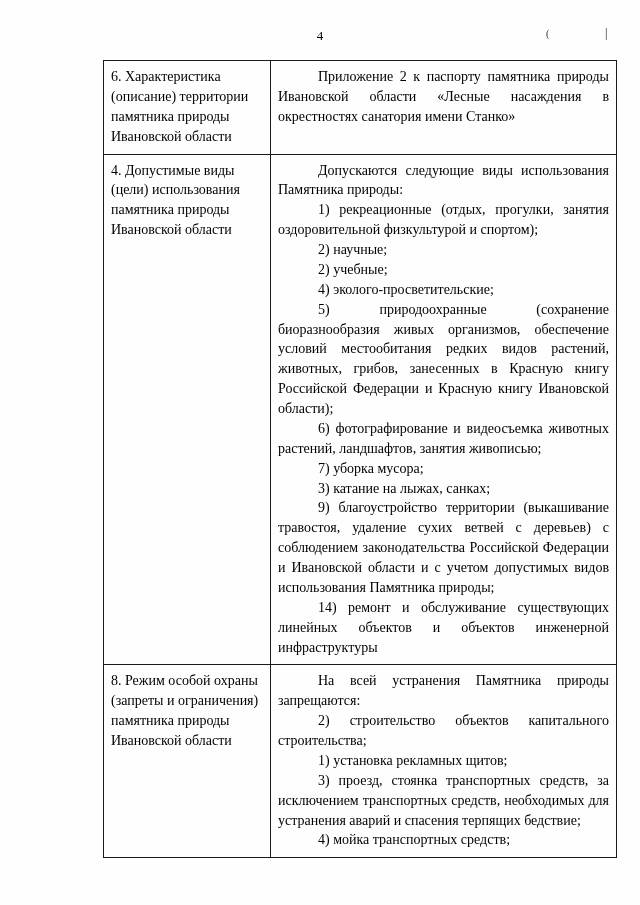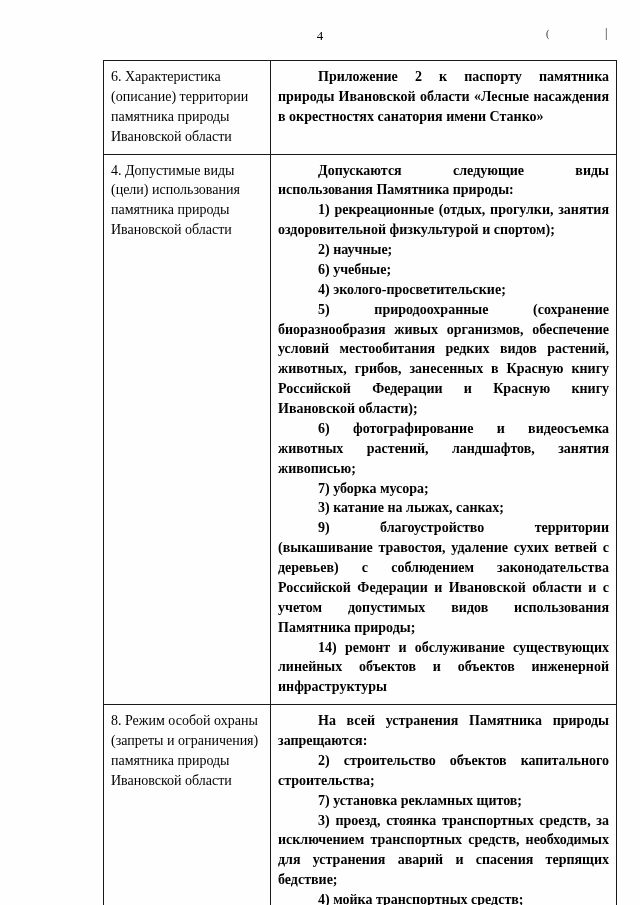--- a/index.html
+++ b/index.html
@@ -57,21 +57,20 @@
     vertical-align: top;
     padding: 6px 7px 7px 7px;
     font-size: 14px;
     line-height: 1.42;
   }
   td.col-left {
     width: 152px;
   }
   td.col-right {
     width: 331px;
-    font-weight: bold;
   }
   .cell-head {
     text-align: left;
   }
   .just {
     text-align: justify;
     text-justify: inter-word;
   }
   .just p {
     margin: 0;
@@ -99,37 +98,37 @@
           <p class="indent-wide">Приложение 2 к паспорту памятника природы Ивановской области «Лесные насаждения в окрестностях санатория имени Станко»</p>
         </td>
       </tr>
 
       <tr>
         <td class="col-left cell-head">4. Допустимые виды (цели) использования памятника природы Ивановской области</td>
         <td class="col-right just">
           <p class="indent-wide">Допускаются следующие виды использования Памятника природы:</p>
           <p class="indent-wide">1) рекреационные (отдых, прогулки, занятия оздоровительной физкультурой и спортом);</p>
           <p class="indent-wide">2) научные;</p>
-          <p class="indent-wide">6) учебные;</p>
+          <p class="indent-wide">2) учебные;</p>
           <p class="indent-wide">4) эколого-просветительские;</p>
           <p class="indent-wide">5) природоохранные (сохранение биоразнообразия живых организмов, обеспечение условий местообитания редких видов растений, животных, грибов, занесенных в Красную книгу Российской Федерации и Красную книгу Ивановской области);</p>
           <p class="indent-wide">6) фотографирование и видеосъемка животных растений, ландшафтов, занятия живописью;</p>
           <p class="indent-wide">7) уборка мусора;</p>
           <p class="indent-wide">3) катание на лыжах, санках;</p>
           <p class="indent-wide">9) благоустройство территории (выкашивание травостоя, удаление сухих ветвей с деревьев) с соблюдением законодательства Российской Федерации и Ивановской области и с учетом допустимых видов использования Памятника природы;</p>
           <p class="indent-wide">14) ремонт и обслуживание существующих линейных объектов и объектов инженерной инфраструктуры</p>
         </td>
       </tr>
 
       <tr>
         <td class="col-left cell-head">8. Режим особой охраны (запреты и ограничения) памятника природы Ивановской области</td>
         <td class="col-right just">
           <p class="indent-wide">На всей устранения Памятника природы запрещаются:</p>
           <p class="indent-wide">2) строительство объектов капитального строительства;</p>
-          <p class="indent-wide">7) установка рекламных щитов;</p>
+          <p class="indent-wide">1) установка рекламных щитов;</p>
           <p class="indent-wide">3) проезд, стоянка транспортных средств, за исключением транспортных средств, необходимых для устранения аварий и спасения терпящих бедствие;</p>
           <p class="indent-wide">4) мойка транспортных средств;</p>
         </td>
       </tr>
     </tbody>
   </table>
 
 </div>
 
 </body></html>

